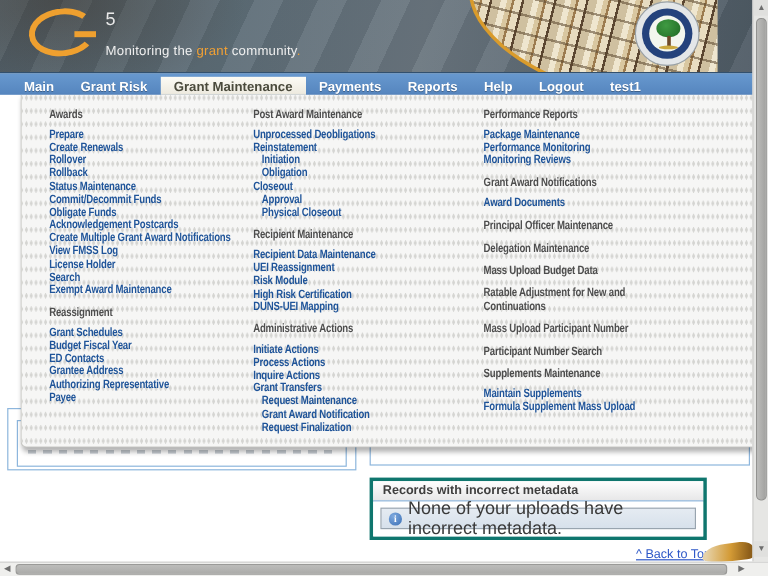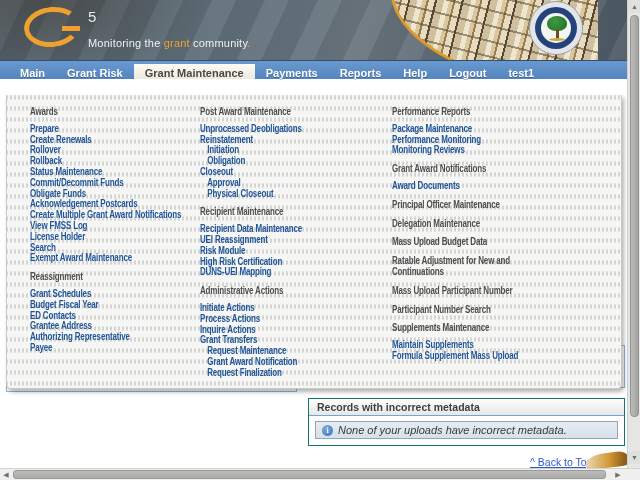--- a/index.html
+++ b/index.html
@@ -43,26 +43,26 @@
 
   
   #navbar { position:absolute; left:0; top:60px; width:640px; height:19px;
     background:linear-gradient(#6899CF,#5585BE); border-top:1px solid #32506E;
     display:flex; align-items:flex-end; padding-left:9px; }
   .nav-item { font-size:11px; font-weight:bold; color:#fff; padding:3px 11px 0;
     text-shadow:0 1px 0 rgba(0,0,0,.28); cursor:default; white-space:nowrap; }
   .nav-item.active { background:linear-gradient(#FCFBF5,#ECE9DE); color:#4A4A3C; text-shadow:none; }
 
   
-  #megamenu { position:absolute; left:6px; top:79px; width:616px; height:294px;
+  #megamenu { position:absolute; left:17px; top:79px; width:616px; height:294px;
     background-color:#F6F6F5;
     background-image:radial-gradient(rgba(158,158,152,.38) .8px, rgba(0,0,0,0) 1px);
     background-size:4px 11px; background-position:2px 8px;
     border:1px solid #C9C9C5; border-top:none; border-radius:0 0 5px 5px;
-    box-shadow:2px 3px 4px rgba(0,0,0,.30); z-index:5;margin-top:16px; }
+    box-shadow:2px 3px 4px rgba(0,0,0,.30); z-index:5; }
   .menu-col { position:absolute; top:12px; transform:scaleX(.8); transform-origin:0 0;
     font-size:10px; font-weight:bold; letter-spacing:-.2px; line-height:10.8px; white-space:nowrap; }
   #menu-col-1 { left:23px; width:260px; }
   #menu-col-2 { left:193px; width:250px; }
   #menu-col-3 { left:385px; width:280px; }
   .mi-header { color:#4D4D4D; margin-top:8px; margin-bottom:6px; }
   .menu-col > .mi-header:first-child { margin-top:0; }
   .mi-link { color:#1F5499; cursor:pointer; }
   .mi-sublink { color:#1F5499; cursor:pointer; padding-left:9px; }
   .mi-wrap { white-space:normal; width:200px; }
@@ -70,31 +70,31 @@
   
   .remnant-outer { position:absolute; left:6px; top:340px; width:291px; height:52px;
     border:1px solid #8DB6DD; background:#fff; }
   .remnant-inner { position:absolute; left:7px; top:9px; width:275px; height:39px;
     border:1px solid #8DB6DD; background:#fff; }
   .remnant-faint { margin:24px 8px 0; height:3px;
     background:repeating-linear-gradient(90deg,#c6ccd2 0 7px, rgba(0,0,0,0) 7px 13px); }
   .remnant-right { position:absolute; left:308px; top:345px; width:317px; height:43px;
     border:1px solid #8DB6DD; background:#fff; }
 
-  .records-panel { position:absolute; left:308px; top:398px; width:317px;
-    border:1px solid #0f766e; background:#fff; }
+  .records-panel { position:absolute; left:308px; top:398px; width:281px;
+    border:3px solid #0f766e; background:#fff; }
   .records-header { height:17px; padding:2px 8px 0; font-size:10.5px; font-weight:bold; color:#3F3F3F;
     background:linear-gradient(#FEFEFE,#E7E7E8); border-bottom:1px solid #75A5D3; }
   .records-body { padding:5px 6px 6px; background:#fff; }
   .info-box { display:flex; align-items:center; gap:5px; height:18px; padding:0 6px;
     border:1px solid #98A4AF; background:linear-gradient(#E5EBF2,#D7E1EB); }
   .info-icon { width:11px; height:11px; border-radius:50%; flex:0 0 11px;
     background:radial-gradient(circle at 35% 30%, #7FAADF, #3A6FB5); color:#fff;
     font-size:8px; font-weight:bold; line-height:11px; text-align:center; font-family:"Liberation Serif",serif; }
-  .info-text { font-size:11px; color:#3A3A3A;font-style:italic; }
+  .info-text { font-size:15px; color:#3A3A3A; }
 
   .back-to-top { position:absolute; left:530px; top:456px; font-size:10.5px;
     color:#2E58C8; text-decoration:underline; cursor:pointer; }
   .footer-swoosh { position:absolute; left:585px; top:453px; width:43px; height:15px;
     background:linear-gradient(100deg,#E6D2A8 10%,#D39A35 55%,#8E5F1A 90%);
     border-radius:65% 35% 20% 80% / 95% 55% 25% 45%; transform:rotate(-7deg); }
 
   
   .vscroll { position:absolute; right:0; top:0; width:13px; height:468px;
     background:#E6E6E4; border-left:1px solid #CFCFCD; z-index:8; }

